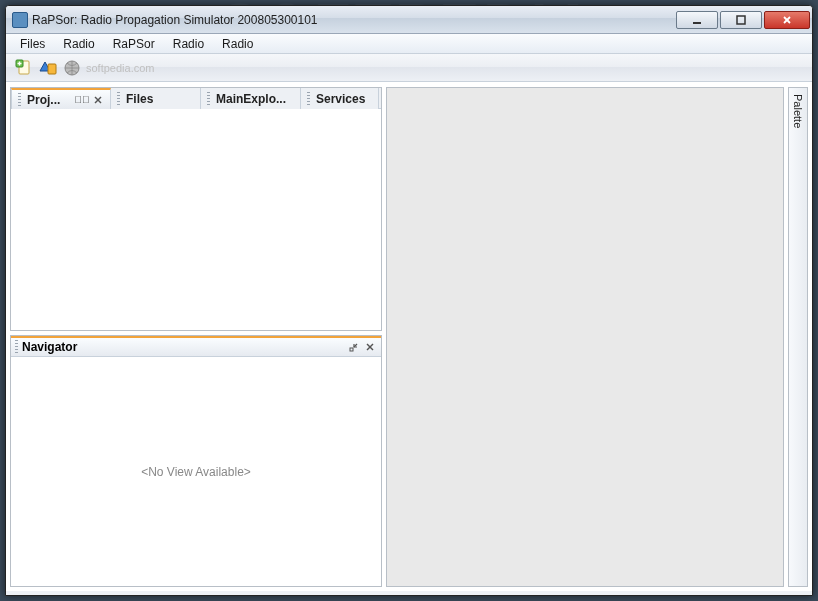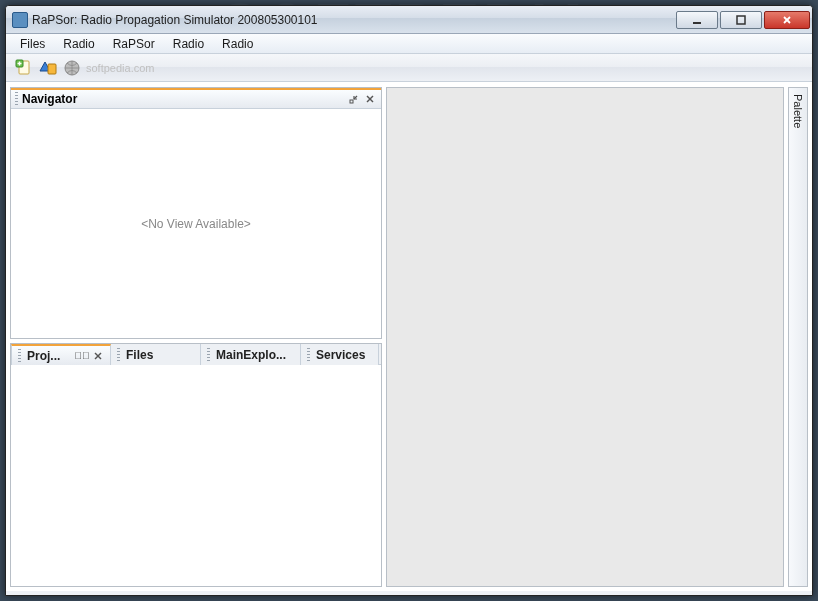--- a/index.html
+++ b/index.html
@@ -151,20 +151,58 @@
       <svg viewBox="0 0 18 18">
         <circle cx="9" cy="9" r="7" fill="#bcbcbc" stroke="#888"></circle>
         <path d="M2 9 h14 M9 2 v14 M4 4 q5 5 10 0 M4 14 q5 -5 10 0" stroke="#888" fill="none" stroke-width="0.8"></path>
       </svg>
     </div>
     <span class="watermark-small">softpedia.com</span>
   </div>
 
   <div class="client">
     <div class="left-col">
+
+      <div class="panel top">
+        <div class="tabs-row">
+          <div class="tab proj active">
+            <span class="grip"></span>
+            <span class="label">Proj...</span>
+            <span style="flex:1"></span>
+            <span class="ctl">
+              <svg width="10" height="10" viewBox="0 0 10 10">
+                  <path d="M2 3 L5 6 L8 3" stroke="#555" fill="none" stroke-width="1.4"></path>
+                  <path d="M8 3 L5 6 L8 9" stroke="#555" fill="none" stroke-width="1.4" opacity="0"></path>
+                  <rect x="1" y="7" width="2" height="2" fill="#555"></rect>
+                  <rect x="0" y="0" width="0" height="0"></rect>
+                </svg>
+              <span style="font-size:10px; line-height:1;">◀⃞</span>
+            </span>
+            <span class="ctl">
+              <svg width="8" height="8" viewBox="0 0 8 8">
+                  <line x1="1" y1="1" x2="7" y2="7" stroke="#555" stroke-width="1.4"></line>
+                  <line x1="7" y1="1" x2="1" y2="7" stroke="#555" stroke-width="1.4"></line>
+                </svg>
+            </span>
+          </div>
+          <div class="tab files">
+            <span class="grip"></span>
+            <span class="label">Files</span>
+          </div>
+          <div class="tab mainexp">
+            <span class="grip"></span>
+            <span class="label">MainExplo...</span>
+          </div>
+          <div class="tab services">
+            <span class="grip"></span>
+            <span class="label">Services</span>
+          </div>
+        </div>
+        <div class="panel-body"></div>
+      </div>
 
       <div class="panel nav">
         <div class="nav-header">
           <span class="grip"></span>
           <span class="title">Navigator</span>
           <span class="ctl">
             <svg width="10" height="10" viewBox="0 0 10 10">
                 <rect x="1" y="6" width="3" height="3" fill="none" stroke="#555"></rect>
                 <path d="M8 2 L5 5" stroke="#555" stroke-width="1.2"></path>
                 <path d="M5 2 L5 5 L8 5" stroke="#555" fill="none" stroke-width="1.2"></path>
@@ -174,58 +212,20 @@
             <svg width="8" height="8" viewBox="0 0 8 8">
                 <line x1="1" y1="1" x2="7" y2="7" stroke="#555" stroke-width="1.4"></line>
                 <line x1="7" y1="1" x2="1" y2="7" stroke="#555" stroke-width="1.4"></line>
               </svg>
           </span>
         </div>
         <div class="nav-body">
           <span>&lt;No View Available&gt;</span>
         </div>
       </div>
-
-      <div class="panel top">
-        <div class="tabs-row">
-          <div class="tab proj active">
-            <span class="grip"></span>
-            <span class="label">Proj...</span>
-            <span style="flex:1"></span>
-            <span class="ctl">
-              <svg width="10" height="10" viewBox="0 0 10 10">
-                  <path d="M2 3 L5 6 L8 3" stroke="#555" fill="none" stroke-width="1.4"></path>
-                  <path d="M8 3 L5 6 L8 9" stroke="#555" fill="none" stroke-width="1.4" opacity="0"></path>
-                  <rect x="1" y="7" width="2" height="2" fill="#555"></rect>
-                  <rect x="0" y="0" width="0" height="0"></rect>
-                </svg>
-              <span style="font-size:10px; line-height:1;">◀⃞</span>
-            </span>
-            <span class="ctl">
-              <svg width="8" height="8" viewBox="0 0 8 8">
-                  <line x1="1" y1="1" x2="7" y2="7" stroke="#555" stroke-width="1.4"></line>
-                  <line x1="7" y1="1" x2="1" y2="7" stroke="#555" stroke-width="1.4"></line>
-                </svg>
-            </span>
-          </div>
-          <div class="tab files">
-            <span class="grip"></span>
-            <span class="label">Files</span>
-          </div>
-          <div class="tab mainexp">
-            <span class="grip"></span>
-            <span class="label">MainExplo...</span>
-          </div>
-          <div class="tab services">
-            <span class="grip"></span>
-            <span class="label">Services</span>
-          </div>
-        </div>
-        <div class="panel-body"></div>
-      </div>
     </div>
 
     <div class="center"></div>
 
     <div class="palette">
       <span class="vlabel">Palette</span>
     </div>
   </div>
   <div class="statusbar"></div>
 </div>

